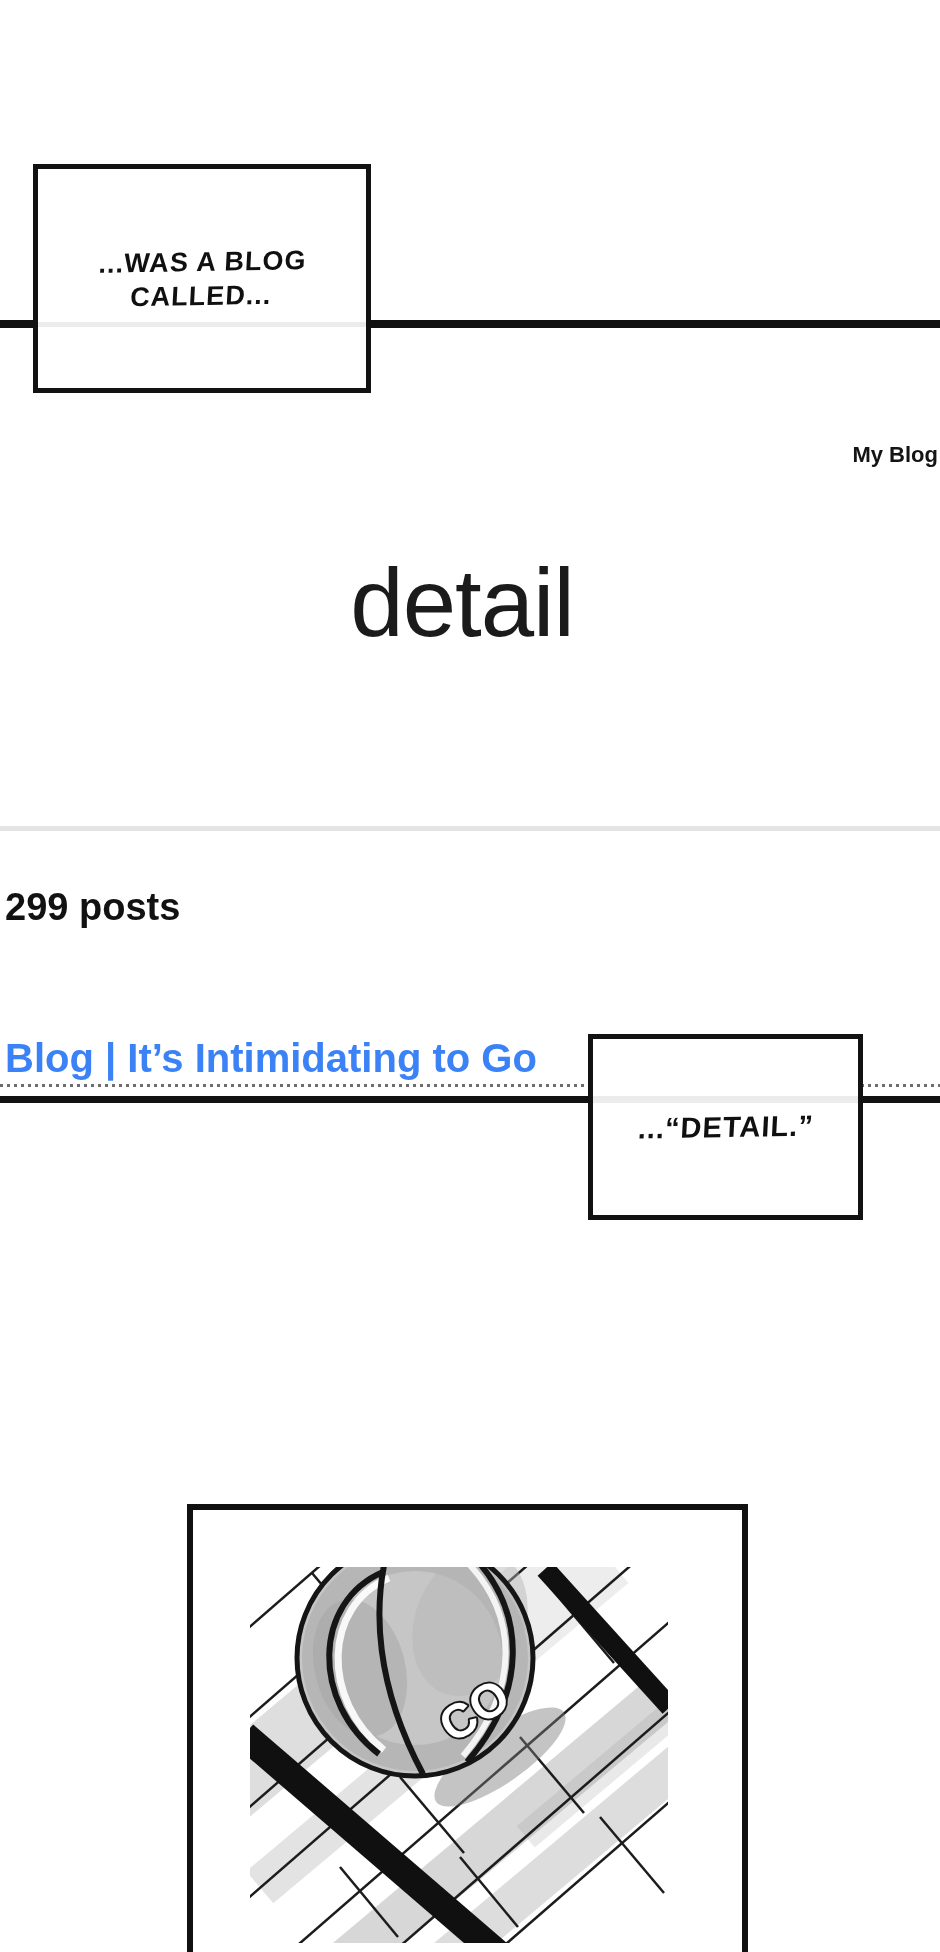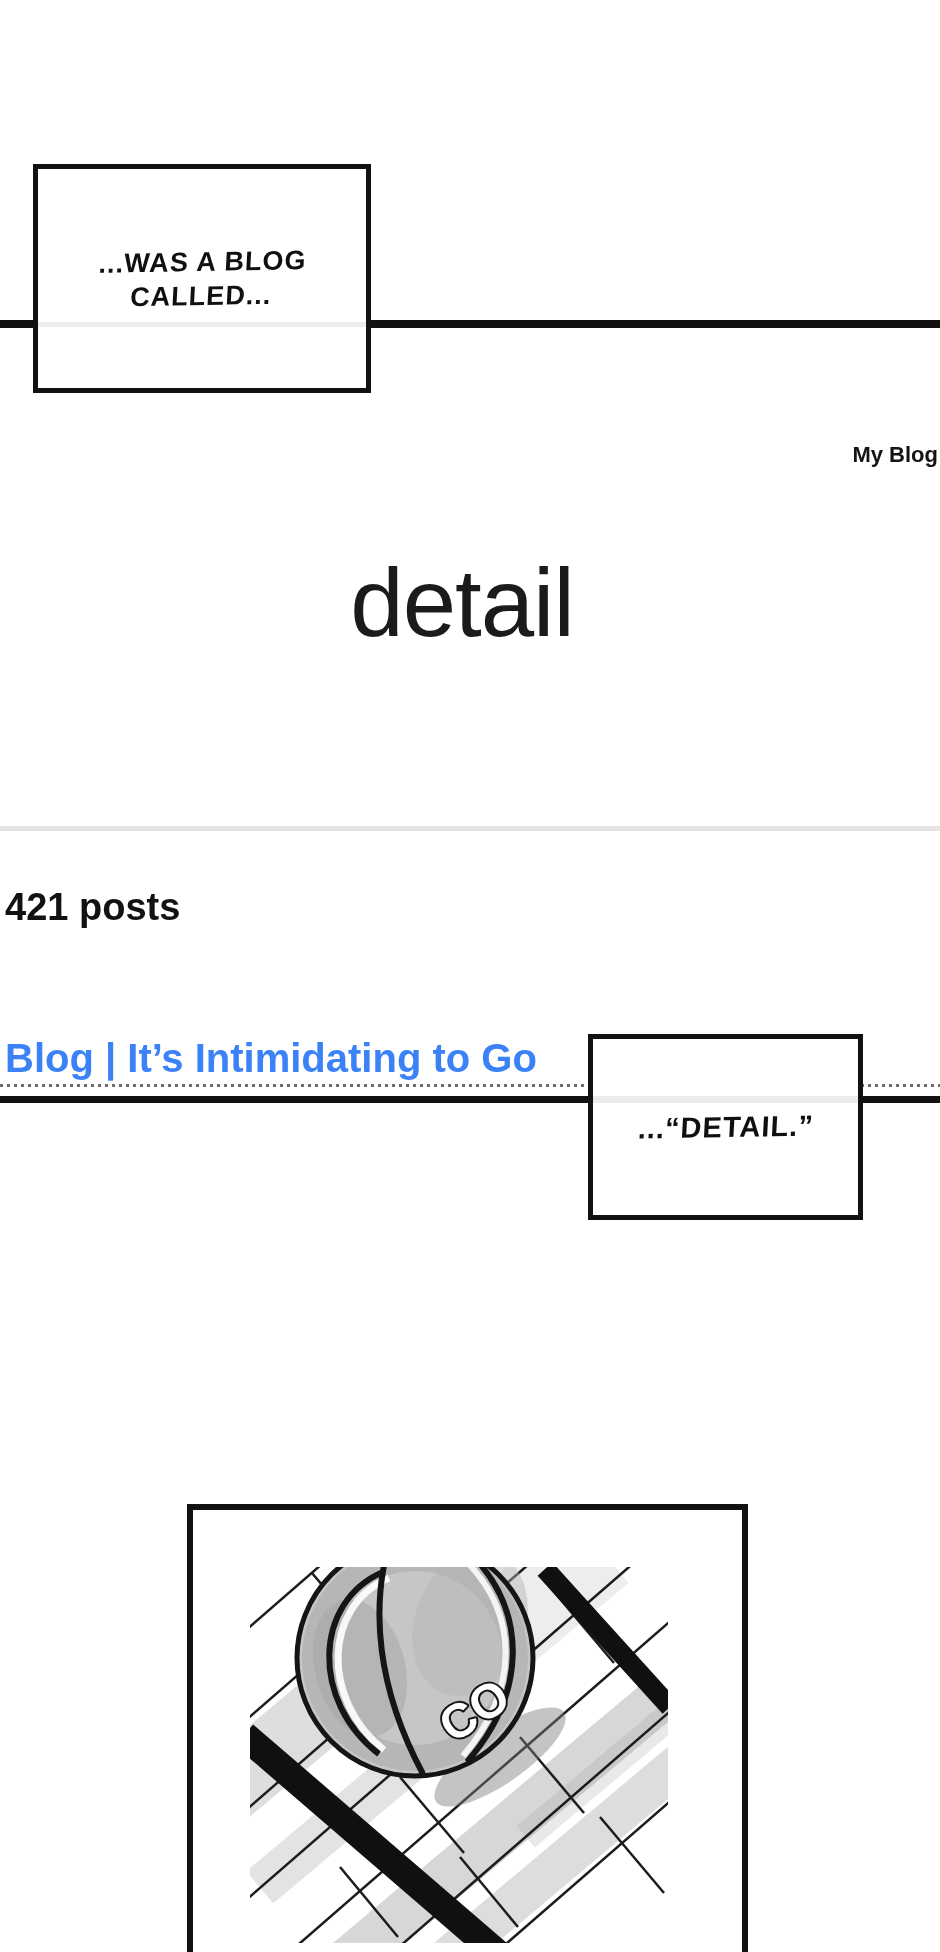--- a/index.html
+++ b/index.html
@@ -89,21 +89,21 @@
   <div class="speech-box box-one">
     <div class="ghost-line"></div>
     <div class="comic-text">
       <div>...WAS A BLOG</div>
       <div>CALLED...</div>
     </div>
   </div>
 
   <div class="brand">My Blog</div>
   <div class="blog-title">detail</div>
-  <div class="post-count">421 posts</div>
+  <div class="post-count">299 posts</div>
   <div class="post-title">Blog | It’s Intimidating to Go</div>
 
   <div class="speech-box box-two">
     <div class="ghost-line"></div>
     <div class="comic-text">...“DETAIL.”</div>
   </div>
 
   <div class="photo-frame">
     <svg class="sketch" viewBox="0 0 418 376" xmlns="http://www.w3.org/2000/svg">
 

